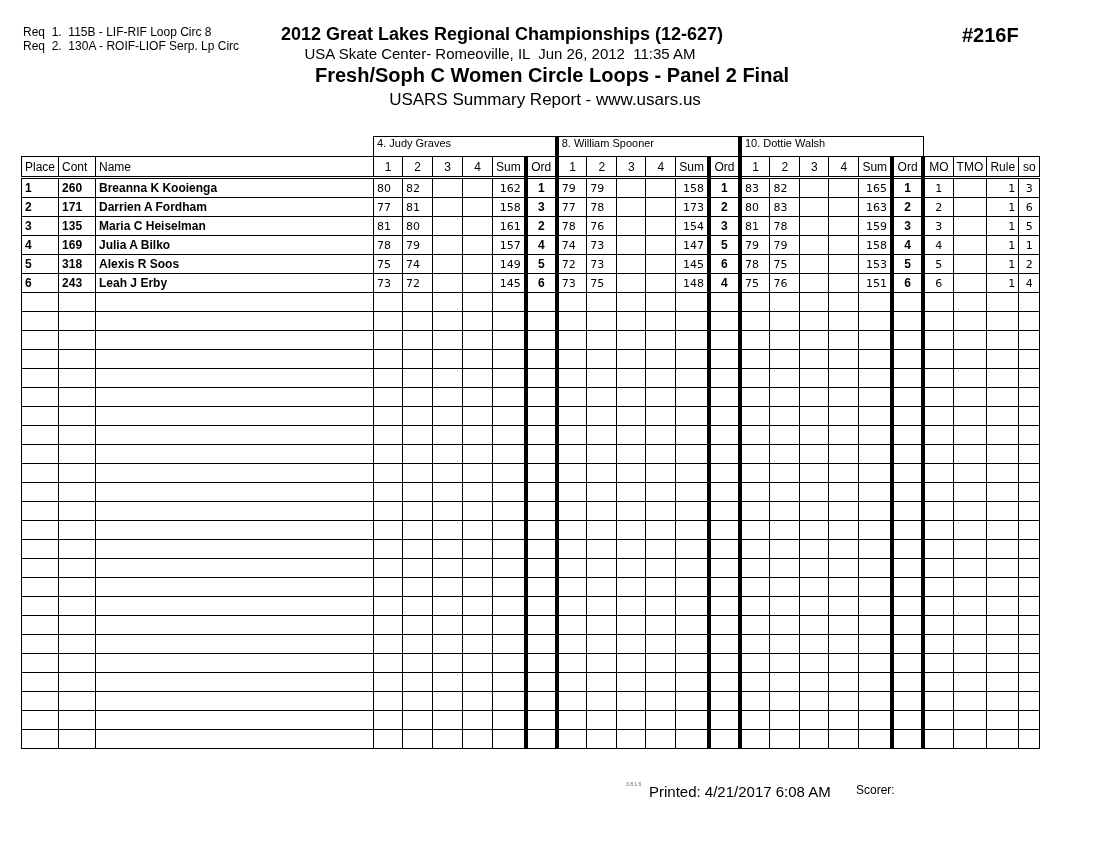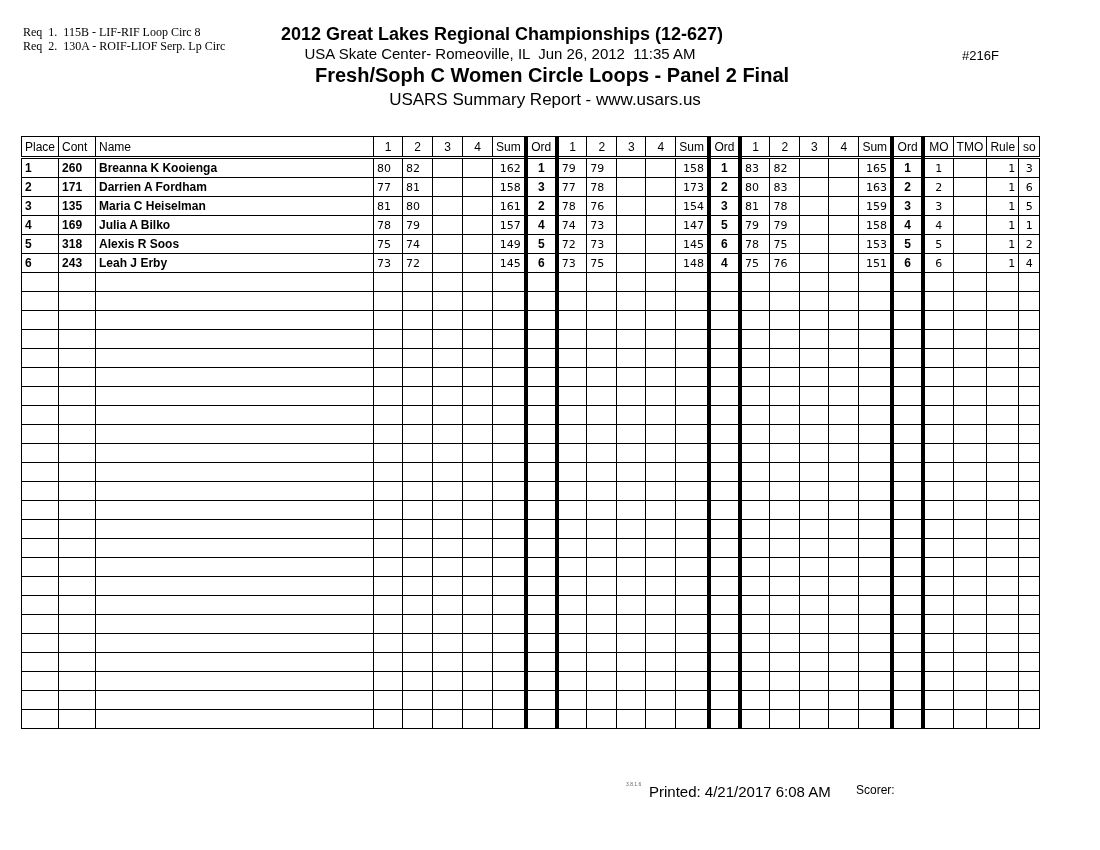--- a/index.html
+++ b/index.html
@@ -1,24 +1,24 @@
 <!DOCTYPE html>
 <html><head>
 <meta charset="utf-8">
 <style>
   html, body { margin:0; padding:0; background:#ffffff; }
   body { width:1100px; height:850px; position:relative; font-family:"Liberation Sans", sans-serif; color:#000; overflow:hidden; }
   .req { position:absolute; left:23px; top:25px; font-size:12px; line-height:14px; }
-  .req div { white-space:pre;font-family:Liberation Serif, serif; }
+  .req div { white-space:pre; }
   .title { position:absolute; left:0; width:1100px; text-align:center; white-space:pre; }
   .t1 { top:24px; font-size:18px; font-weight:bold; left:-48px; }
   .t2 { top:45px; font-size:15px; left:-50px; }
   .t3 { top:64px; font-size:20px; font-weight:bold; left:2px; }
   .t4 { top:90px; font-size:17px; left:-5px; }
-  .event-num { position:absolute; left:962px; top:24px; font-size:13px; font-weight:normal;margin-top:24px; }
+  .event-num { position:absolute; left:962px; top:24px; font-size:20px; font-weight:bold; }
 
   table.grid { position:absolute; left:21px; top:136px; border-collapse:collapse; table-layout:fixed; font-size:12px; }
   table.grid td { border:1px solid #000; height:19px; padding:0 3px; overflow:hidden; white-space:nowrap; }
   table.grid tr.judges td { height:19px; }
   table.grid tr.judges td.blank { border:none; }
   table.grid tr.judges td.judge { border-bottom:1px solid #000; vertical-align:top; font-size:11px; }
   table.grid tr.hdr td { border-bottom:3px double #000; }
   table.grid tr.hdr td.c { text-align:center; }
   table.grid td.r { text-align:right; }
   table.grid td.c { text-align:center; }
@@ -65,20 +65,27 @@
       <col style="width:29px">
       <col style="width:30px">
       <col style="width:31px">
       <col style="width:31px">
     <col style="width:30px">
       <col style="width:33px">
       <col style="width:32px">
       <col style="width:21px">
   </colgroup>
   <tbody id="tbody">
+    <tr class="judges">
+      <td class="blank" colspan="3"></td>
+      <td class="judge" colspan="6">4.  Judy Graves</td>
+      <td class="judge thick" colspan="6">8.  William Spooner</td>
+      <td class="judge thick" colspan="6">10.  Dottie  Walsh</td>
+      <td class="blank thick" colspan="4" style="border-left:1px solid #000;border-top:none;border-right:none;"></td>
+    </tr>
     <tr class="hdr" id="hdr">
         <td>Place</td>
         <td>Cont</td>
         <td>Name</td>
         <td class="c">1</td>
         <td class="c">2</td>
         <td class="c">3</td>
         <td class="c">4</td>
         <td class="c">Sum</td>
         <td class="c thick">Ord</td>

